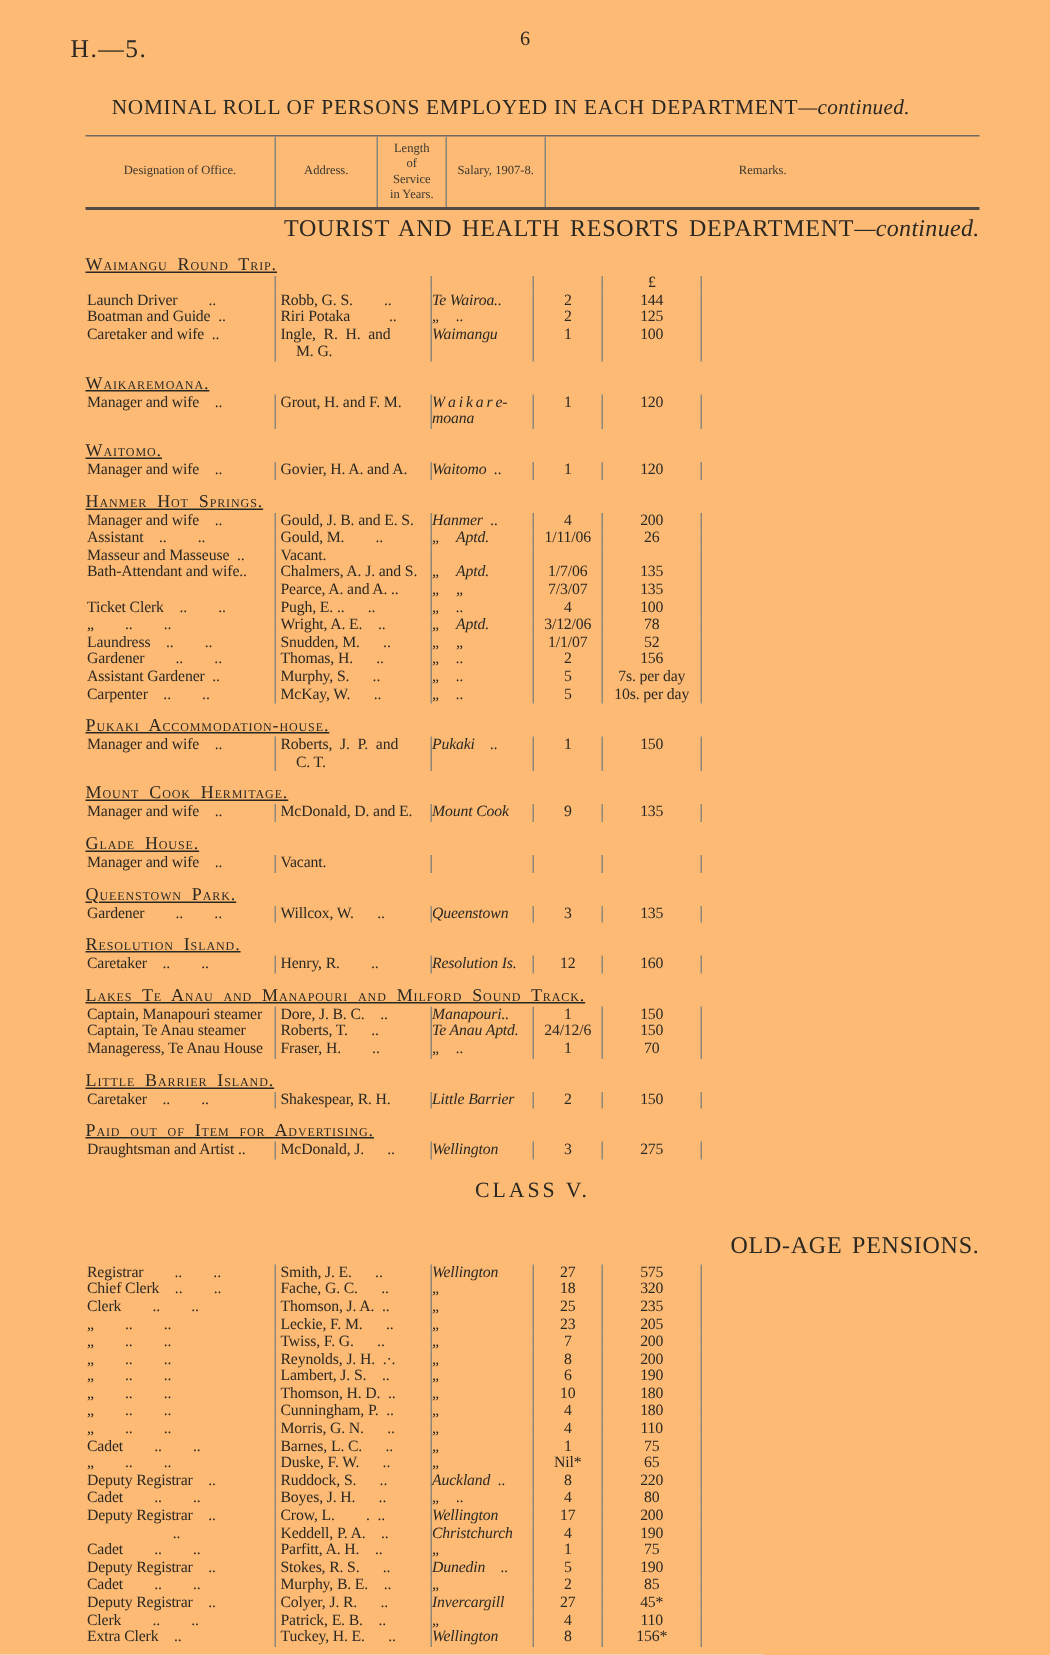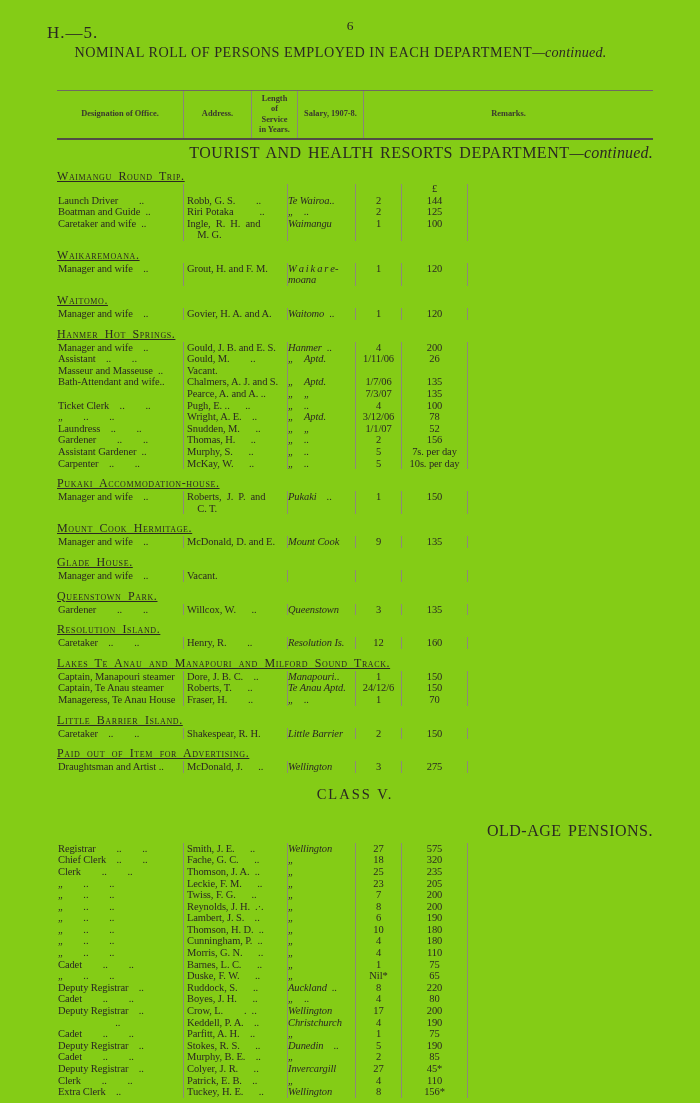--- a/index.html
+++ b/index.html
@@ -1,28 +1,28 @@
 <!DOCTYPE html>
 <html><head>
 <meta charset="utf-8">
 <style>
   html,body{margin:0;padding:0;background:#e9e7e2;}
-  .sheet{position:relative;width:700px;height:1103px;margin:0 auto;background:#84cc16;
+  .sheet{position:relative;width:700px;height:1103px;margin:0 auto;background:#fdba74;
          font-family:"Liberation Serif","DejaVu Serif",serif;color:#2b2822;overflow:hidden;}
   .doc-ref{position:absolute;top:23px;left:47px;font-size:17px;letter-spacing:1px;}
   .page-num{position:absolute;top:18px;left:0;width:700px;text-align:center;font-size:13.5px;}
-  .doc-title{position:absolute;top:44px;left:0;width:681px;text-align:center;font-size:14.2px;
+  .doc-title{position:absolute;top:64px;left:0;width:681px;text-align:center;font-size:14.2px;
              letter-spacing:0.5px;white-space:nowrap;}
   .it{font-style:italic;letter-spacing:0.2px;}
   
   .thead{position:absolute;top:90px;left:57px;width:596px;height:47px;display:flex;
          border-top:1px solid #6f6a61;border-bottom:2px solid #514d45;}
   .hc{display:flex;align-items:center;justify-content:center;text-align:center;
       font-size:8.4px;line-height:1.25;white-space:pre-line;box-sizing:border-box;padding:0 1px;
-      color:#3a372f;font-weight:bold;}
+      color:#3a372f;}
   .hc + .hc{border-left:1px solid #8a857a;}
   .hc0{width:126px}.hc1{width:104px}.hc2{width:68px}.hc3{width:46px}.hc4{width:66px}.hc5{flex:1 1 auto}
   
   .tbody{position:absolute;top:140px;left:57px;width:596px;}
   .class-head{text-align:center;font-size:14.5px;letter-spacing:2px;margin-top:6px;}
   .class-head .it{letter-spacing:0.3px;}
   .dept-head{text-align:right;font-size:16px;letter-spacing:0.5px;word-spacing:2px;margin-top:4px;}
   .classv-head{margin-top:13px;}
   .classv-sub{margin-top:19px;margin-bottom:3px;}
   .sec-head{font-variant:small-caps;font-size:12px;letter-spacing:0.6px;

